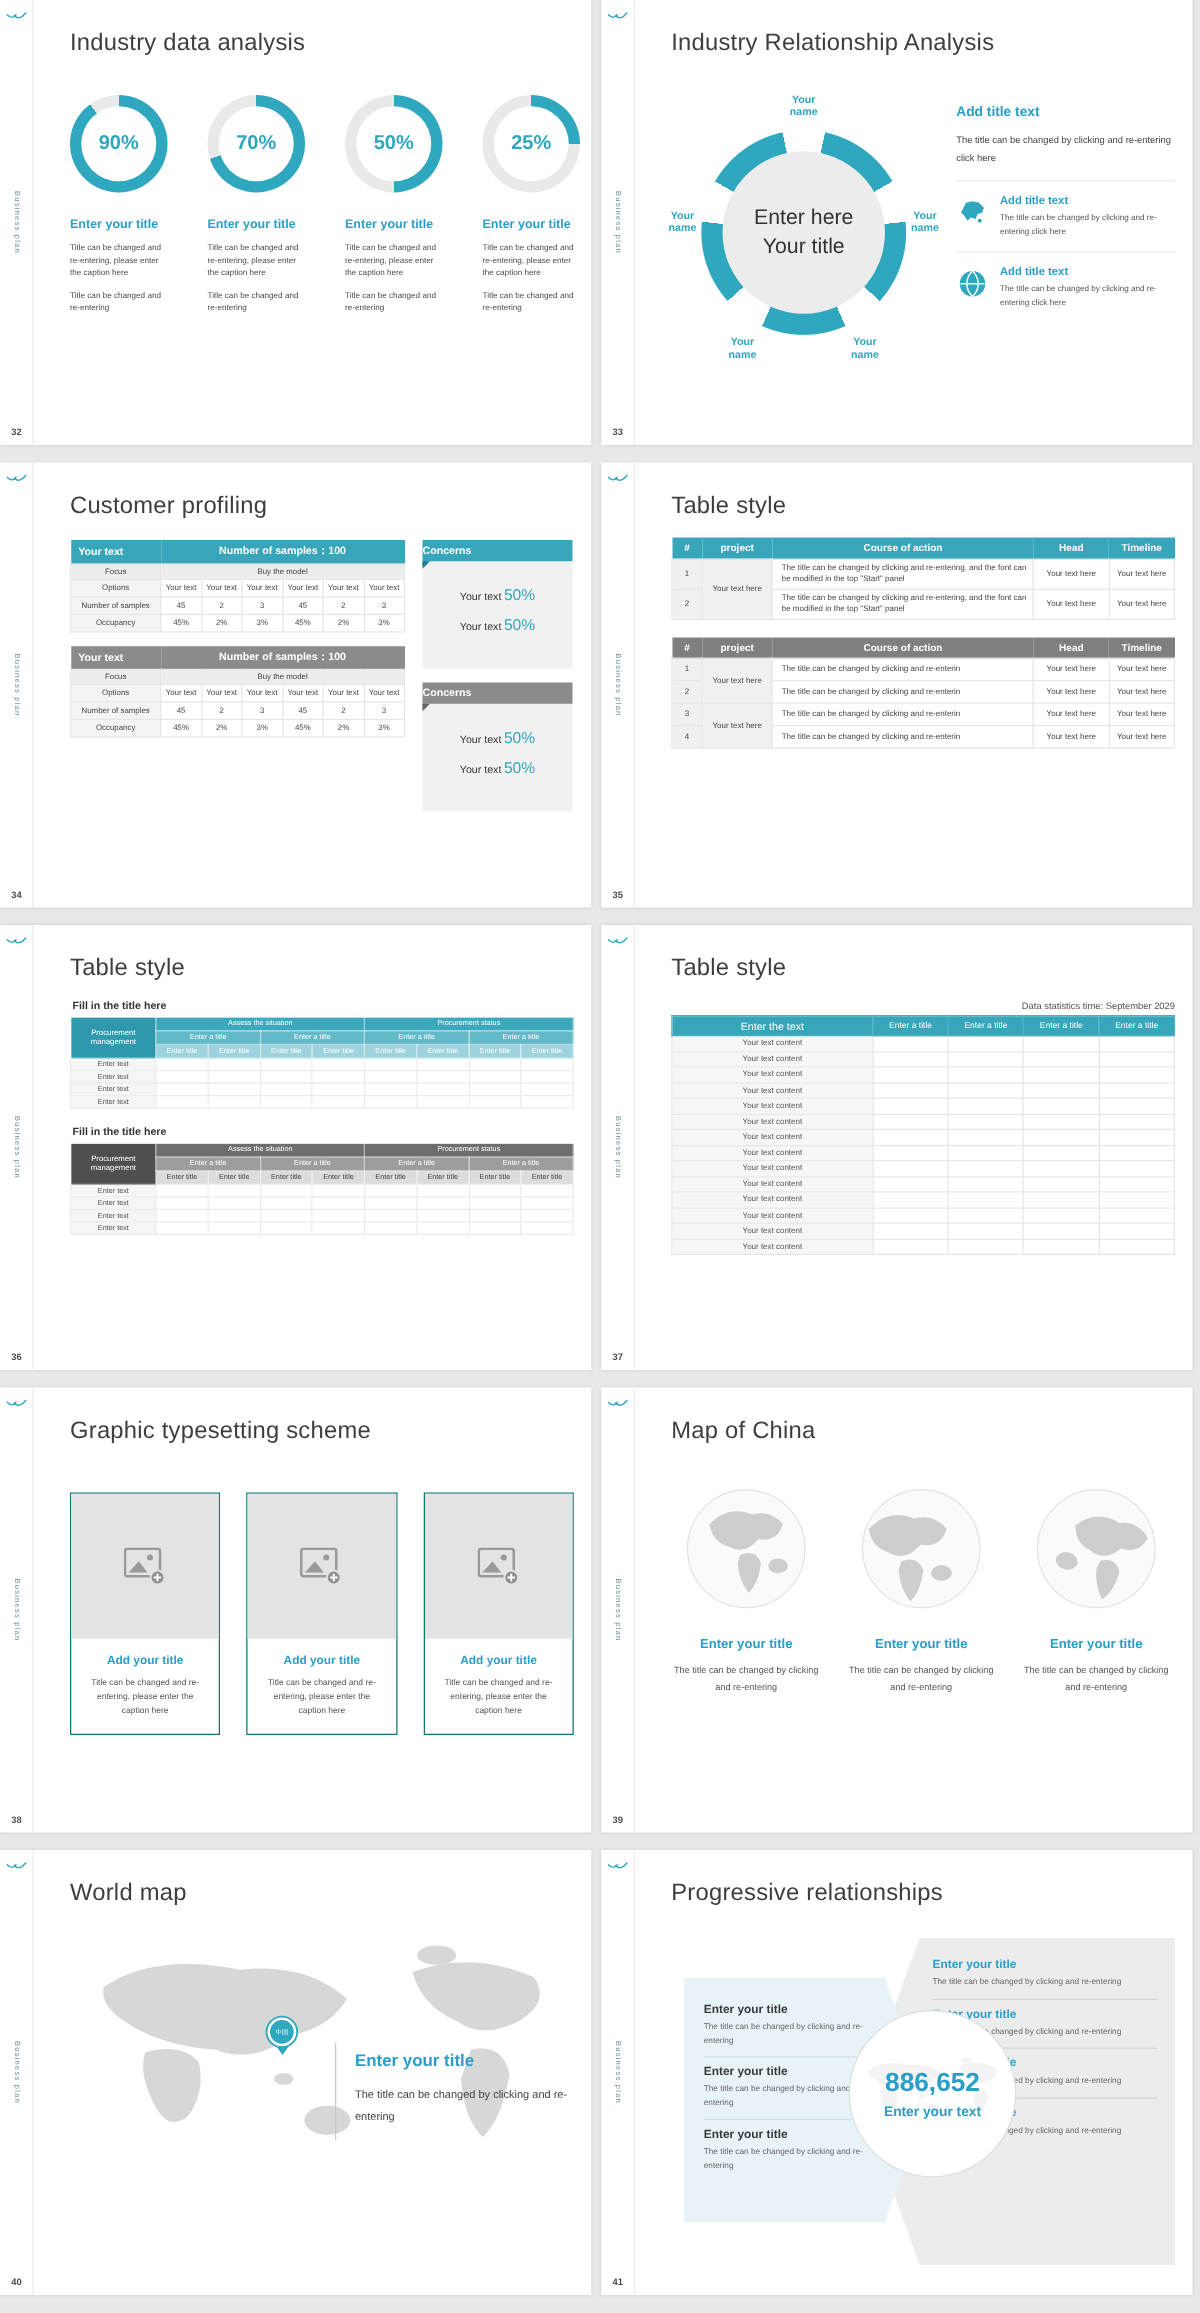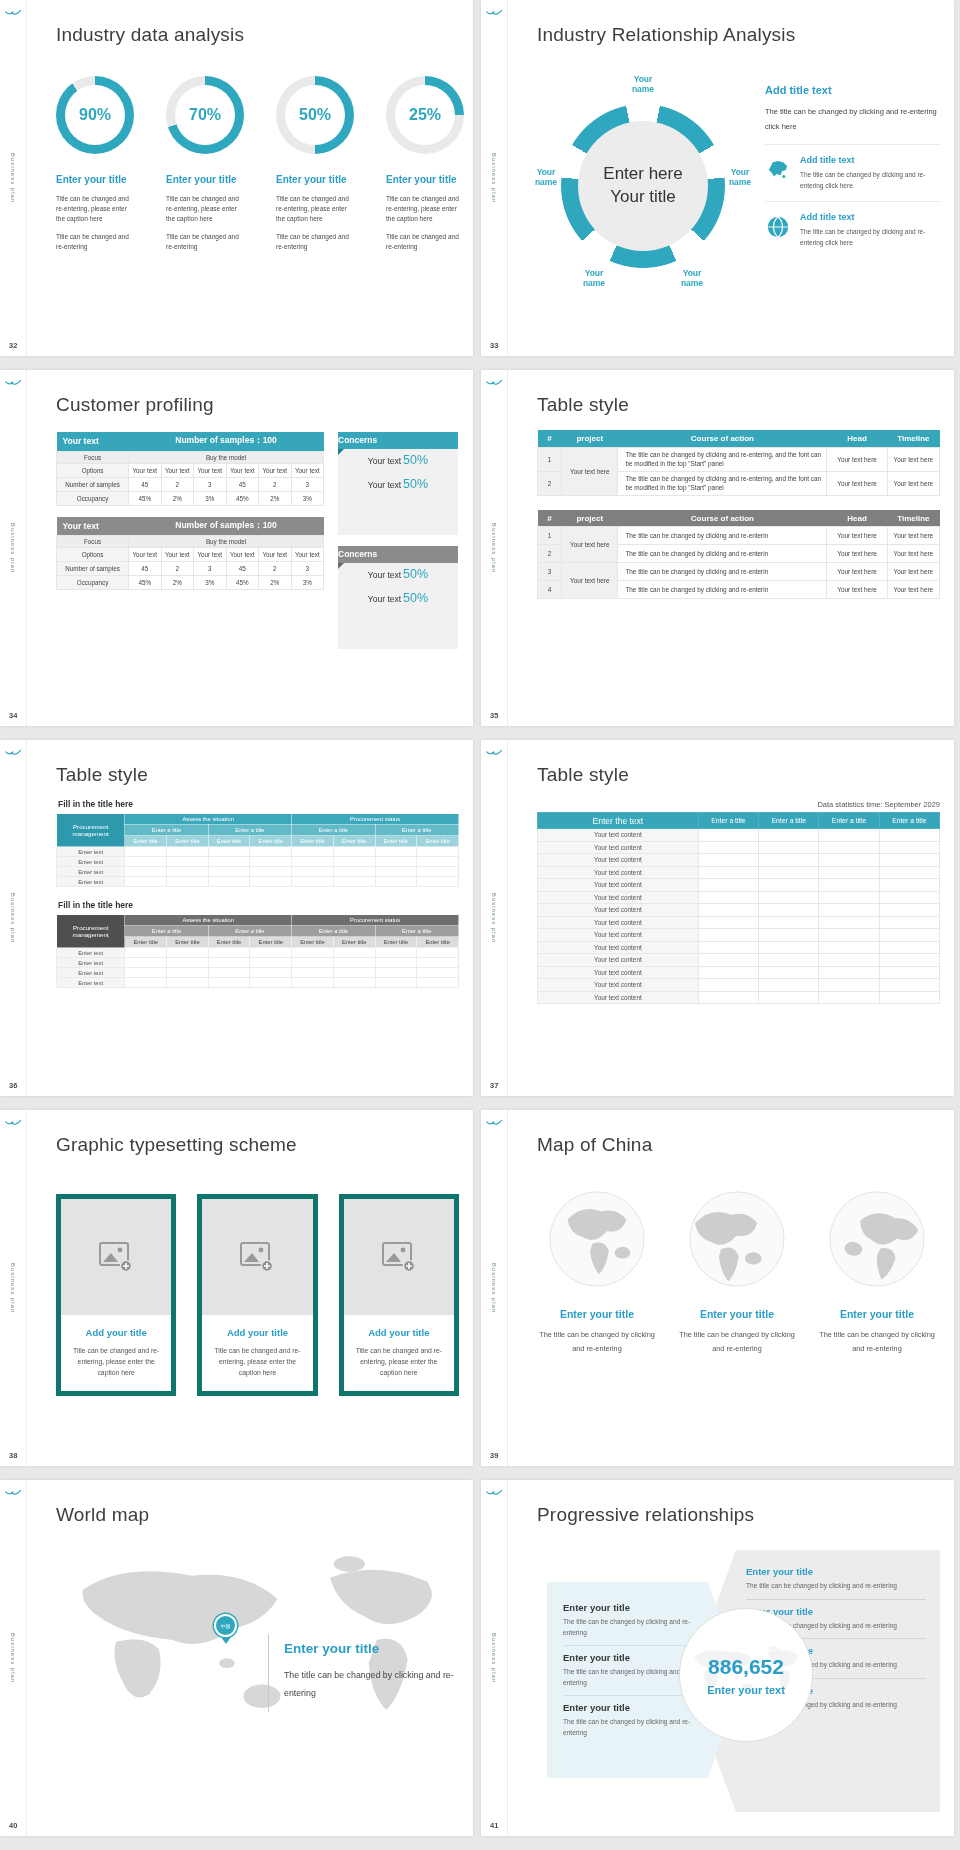--- a/index.html
+++ b/index.html
@@ -64,21 +64,21 @@
   .t34 .rl{background:#f4f4f4;width:27%}
   .t34 td{height:14px}
   .s34side{width:120px}
   .concerns{margin-bottom:11px}
   .chead{position:relative;height:17px;line-height:17px;text-align:left;color:#fff;font-size:8.5px;font-weight:bold}
   .concerns.teal .chead{background:var(--thead)}
   .concerns.gray .chead{background:var(--ghead)}
   .chead::after{content:"";position:absolute;left:0;top:100%;border:3px solid transparent}
   .concerns.teal .chead::after{border-top-color:#1d7f94;border-left-color:#1d7f94}
   .concerns.gray .chead::after{border-top-color:#676767;border-left-color:#676767}
-  .cbody{background:#f1f1f1;height:86px;padding-top:4px;text-align:center}
+  .cbody{background:#f1f1f1;height:86px;padding-top:20px;text-align:center}
   .cline{font-size:8.5px;color:#333;margin-bottom:10px}
   .cpct{font-size:12.5px;color:var(--teal);font-weight:normal;margin-left:2px}
 
   
   .t35{width:100%;font-size:6.4px;color:#444;margin-top:14px}
   .t35 th{color:#fff;font-size:8px;height:17px;border:none}
   .t35.teal th{background:var(--thead)}
   .t35.gray th{background:#7f7f7f}
   .t35 td{border:1px solid #e6e6e6;text-align:center;padding:2px 3px;height:24px}
   .t35.gray td{height:18px}
@@ -105,21 +105,21 @@
   .note{margin-top:14px;text-align:right;font-size:7.5px;color:#555}
   .t37{width:100%;margin-top:3px;font-size:6.4px;color:#555}
   .t37 th{background:var(--thead);color:#fff;height:16px;border:1px solid #4cb0c2}
   .t37 .hmain{width:40%;font-size:8.5px;font-weight:normal}
   .t37 .hcol{font-weight:normal;font-size:6.8px}
   .t37 td{border:1px solid #e7e7e7;height:12.5px;text-align:center}
   .t37 .lbl37{background:#f6f6f6}
 
   
   .cards{display:flex;gap:21px;margin-top:38px}
-  .card{width:144px;border:5px solid #0f766e;background:#fff}
+  .card{width:144px;border:1px solid #0f766e;background:#fff}
   .cardimg{height:116px;background:#e3e3e3;display:flex;align-items:center;justify-content:center}
   .imgicon{width:34px;height:30px}
   .cardtitle{margin-top:12px;text-align:center;font-size:9.5px;font-weight:bold;color:var(--teal-title)}
   .cardbody{margin:7px 9px 12px;text-align:center;font-size:6.8px;line-height:1.65;color:#555}
 
   
   .globes{display:flex;gap:20px;margin-top:34px}
   .gcol{width:120px;text-align:center}
   .globe{width:98px;height:98px}
   .gtitle{margin-top:16px;font-size:10.5px;font-weight:bold;color:var(--teal-title)}

